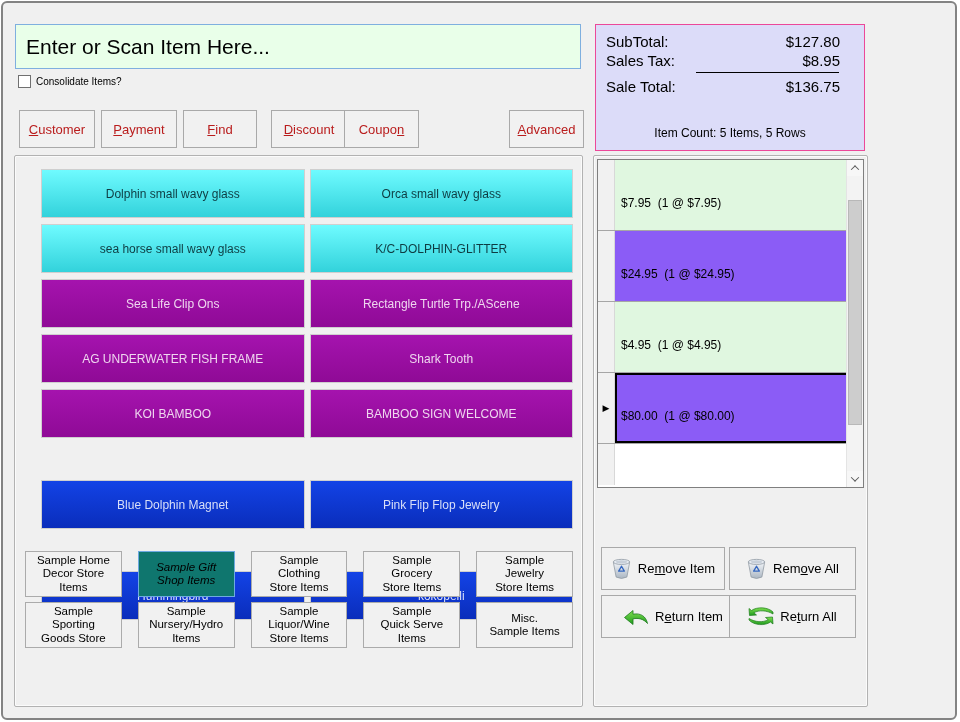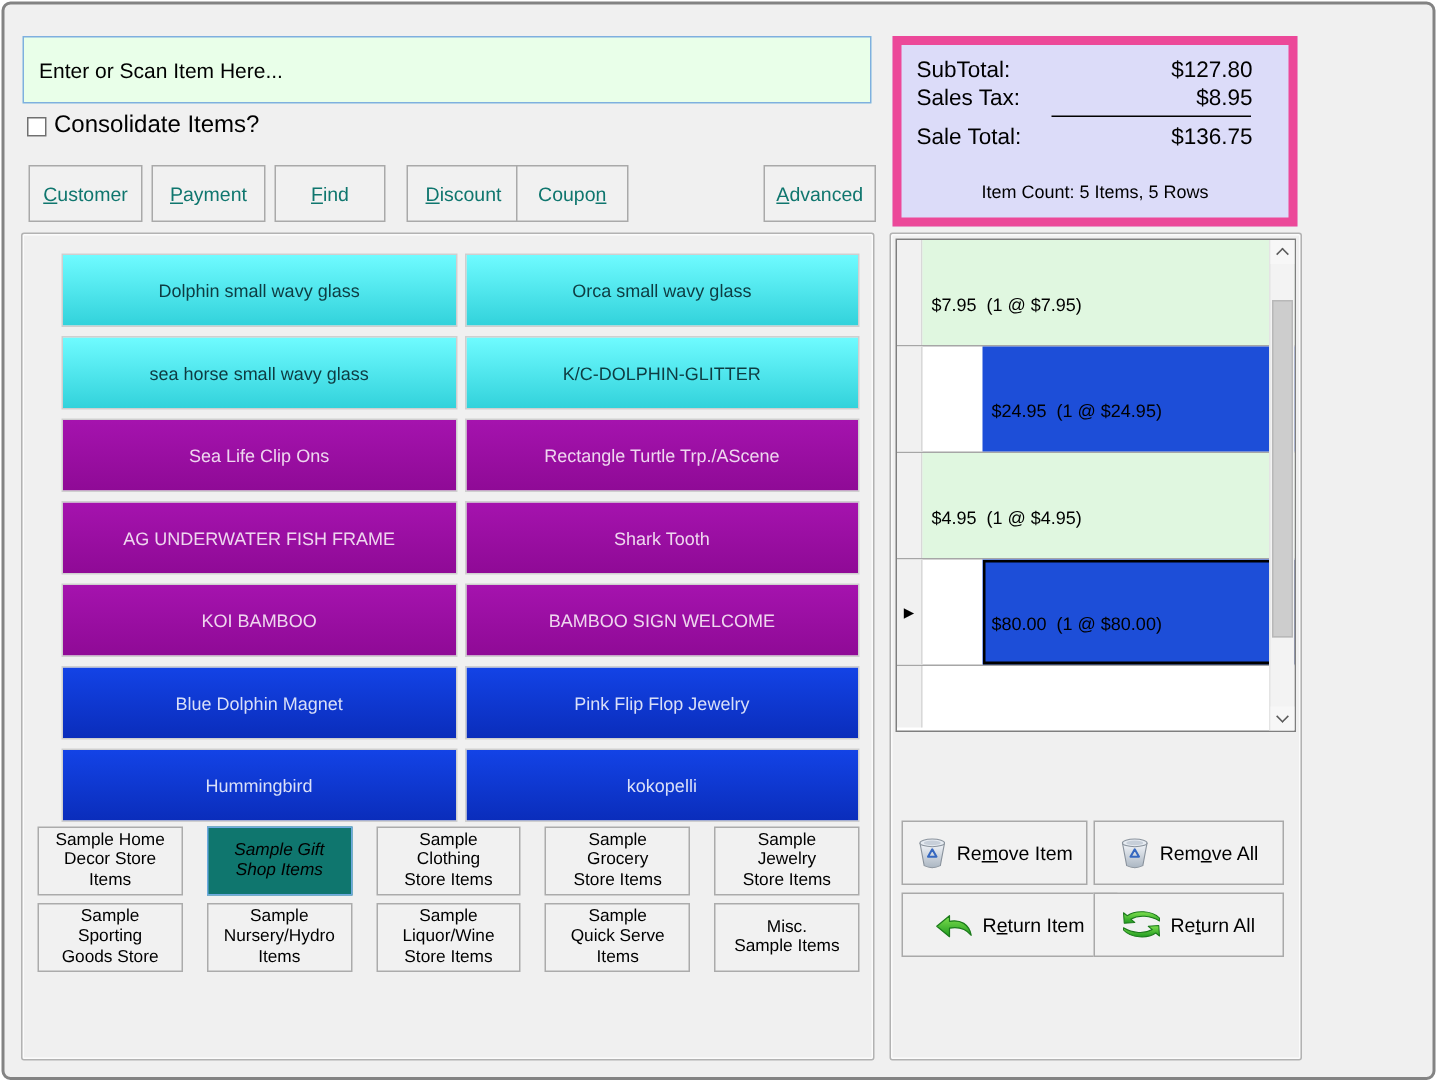--- a/index.html
+++ b/index.html
@@ -3,71 +3,71 @@
 <meta charset="utf-8">
 <style>
   * { margin:0; padding:0; box-sizing:border-box; }
   html,body { width:960px; height:722px; background:#ffffff; font-family:"Liberation Sans", sans-serif; overflow:hidden; }
   .window { position:absolute; left:1px; top:1px; width:956px; height:719px; background:#F0F0F0;
             border:2px solid #838383; border-radius:6px; }
 
   
   .scan-input { position:absolute; left:12px; top:21px; width:566px; height:45px;
     background:#E9FFE9; border:1px solid #7FAFDF; font-family:"Liberation Sans",sans-serif;
-    font-size:14px; color:#000; padding:0 10px; outline:none; }
+    font-size:21px; color:#000; padding:0 10px; outline:none; }
   .scan-input::placeholder { color:#000; opacity:1; }
   .consolidate { position:absolute; left:15px; top:72px; display:flex; align-items:center; gap:5px;
-    font-size:16px; color:#000; cursor:default; }
+    font-size:10px; color:#000; cursor:default; }
   .cbx { width:13px; height:13px; background:#fff; border:1px solid #707070; display:inline-block; }
 
   .tbtn { position:absolute; top:107px; height:38px; background:#F1F1F1; border:1px solid #A9A9A9;
-    font-family:"Liberation Sans",sans-serif; font-size:13px; color:#0f766e; text-align:center; }
+    font-family:"Liberation Sans",sans-serif; font-size:13px; color:#b91c1c; text-align:center; }
   .u { text-decoration:underline; }
 
   
   .groupbox { position:absolute; top:152px; height:552px; border:1px solid #B2B2B2; border-radius:2px;
     box-shadow: inset 0 0 0 1px #FBFBFB; }
   #left-box  { left:11px;  width:569px; }
   #right-box { left:590px; width:275px; }
 
   
   .pgrid { position:absolute; left:22px; top:166px; width:548px;
     display:grid; grid-template-columns:1fr 1fr; column-gap:5px; row-gap:6px;padding-left:16px; }
   .pbtn { height:49px; border:1px solid #CFCFCF; font-family:"Liberation Sans",sans-serif;
     font-size:12px; text-align:center; }
   .pbtn.cyan   { background:linear-gradient(180deg,#6FFBFF 0%,#32D2DB 100%); color:#0E3C42; }
   .pbtn.purple { background:linear-gradient(180deg,#A513AE 0%,#8F0A96 100%); color:#EFD6EF; }
-  .pbtn.blue   { background:linear-gradient(180deg,#1343E6 0%,#0A2DBB 100%); color:#D9DFF8; }
+  .pbtn.blue   { background:linear-gradient(180deg,#1343E6 0%,#0A2DBB 100%); color:#D9DFF8;margin-top:36px; }
 
   
   .cgrid { position:absolute; left:22px; top:548px; width:548px;
     display:grid; grid-template-columns:repeat(5,1fr); column-gap:16px; row-gap:5px; }
   .catbtn { height:46px; background:#F1F1F1; border:1px solid #ABABAB; color:#000;
     font-family:"Liberation Sans",sans-serif; font-size:11.5px; line-height:13.5px;
     white-space:pre-line; text-align:center; padding:1px; }
   .catbtn.selected { background:#0f766e; border:1px solid #6DA9E0;font-style:italic; }
 
   
   .totals { position:absolute; left:592px; top:21px; width:270px; height:127px;
-    background:#DCDCF9; border:6px solid #ec4899; padding-top:7px; font-size:15px; color:#000;
+    background:#DCDCF9; border:1px solid #ec4899; padding-top:7px; font-size:15px; color:#000;
     display:flex; flex-direction:column; }
   .trow { display:flex; justify-content:space-between; padding:0 24px 0 10px; line-height:19px; }
   .tdivider { border-top:1px solid #000; margin:2px 25px 4px 100px; }
   .itemcount { margin-top:auto; text-align:center; font-size:12px; padding-bottom:10px; }
 
   
   .cart { position:absolute; left:594px; top:156px; width:267px; height:329px;
     background:#fff; border:1px solid #7F7F7F; overflow:hidden; }
   .crow { display:flex; height:71px; border-bottom:1px solid #A6A6A6; }
   .crow.filler { height:41px; border-bottom:none; }
   .gutter { width:17px; background:#F1F1F1; border-right:1px solid #D8D8D8; flex:none;
     display:flex; align-items:center; justify-content:center; font-size:9px; color:#000; }
   .ccell { flex:1; padding:3px 6px; font-size:12px; line-height:16px; color:#000; white-space:pre-wrap; overflow:hidden; }
   .crow.green .ccell { background:#E0F7E0; }
-  .crow.white .ccell { background:#1d4ed8;margin-left:40px; }
+  .crow.white .ccell { background:#8b5cf6; }
   .crow.selected .ccell { box-shadow:inset 0 0 0 2px #000; }
   .scrollbar { position:absolute; right:0; top:0; width:17px; height:327px; background:#F3F3F3;
     border-left:1px solid #E4E4E4; }
   .sbtn { position:absolute; left:0; width:16px; height:16px; background:#F7F7F7;
     display:flex; align-items:center; justify-content:center; }
   .sbtn.up { top:0; } .sbtn.down { bottom:0; }
   .chev { width:6px; height:6px; border-left:1.6px solid #5A5A5A; border-top:1.6px solid #5A5A5A; }
   .chev.up { transform:rotate(45deg) translate(1px,1px); }
   .chev.down { transform:rotate(225deg) translate(1px,1px); }
   .sthumb { position:absolute; left:1px; top:40px; width:14px; height:225px; background:#CDCDCD; border:1px solid #B8B8B8; }

